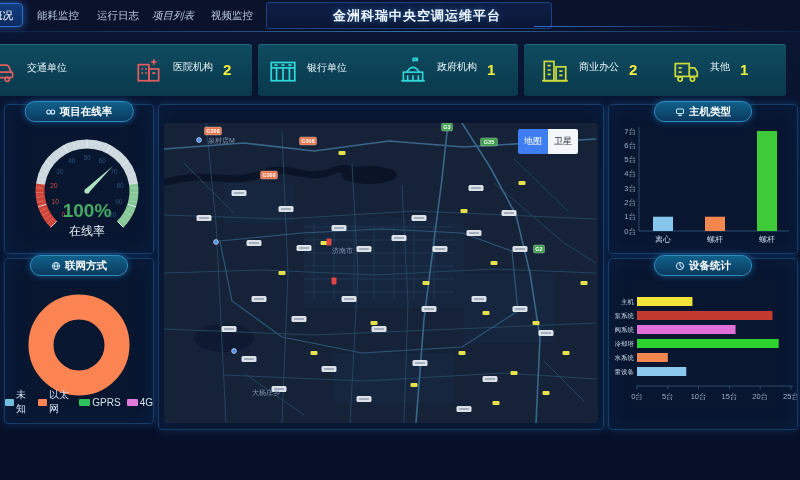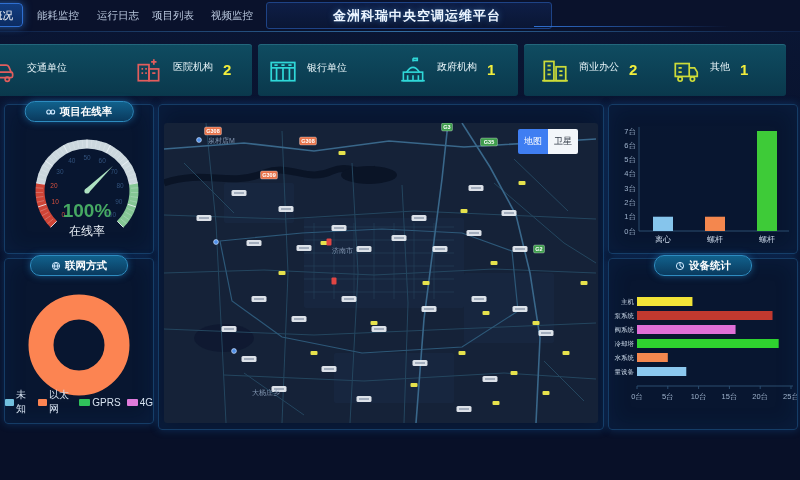--- a/index.html
+++ b/index.html
@@ -63,21 +63,21 @@
 <body>
 
 <div class="screen">
   <div class="topbar" id="topbar">
     <div class="title-box">金洲科瑞中央空调运维平台</div>
     <div class="title-tail"></div>
     <div class="nav-underline"></div>
   <div class="tab active" style="left: -18px;">概况</div>
       <div class="tab" style="left: 28px;">能耗监控</div>
       <div class="tab" style="left: 88px;">运行日志</div>
-      <div class="tab" style="left: 143px;">项目列表</div>
+      <div class="tab" style="left: 143px; font-style: italic;">项目列表</div>
       <div class="tab" style="left: 202px;">视频监控</div>
     </div>
 
   <div id="stats">
       <div class="card c1">
         <div class="stat-item">
           <span class="stat-icon">
             <svg viewBox="0 0 28 26" width="30" height="28">
               <g fill="none" stroke="#e25d5d" stroke-width="1.6" stroke-linejoin="round">
                 <path d="M3 17 l2.5-6 q0.8-1.6 2.6-1.6 h8.8 q1.8 0 2.6 1.6 L22 17"></path>
@@ -509,20 +509,29 @@
         <text x="168" y="130" font-size="7" fill="#8498b3">济南市</text>
         <text x="88" y="272" font-size="7" fill="#8498b3">大杨庄乡</text>
       </svg>
     <div class="map-btns">
       <span class="mbtn mbtn-a">地图</span>
       <span class="mbtn mbtn-b">卫星</span>
     </div>
   </div>
 
   <div class="panel" id="panel-bar">
+    <div class="pill">
+      <svg width="10" height="10" viewBox="0 0 10 10">
+          <g fill="none" stroke="#cfe9ff" stroke-width="1">
+            <rect x="1.5" y="2" width="7" height="4.6" rx="0.5"></rect>
+            <path d="M5 6.6 v1.6 M3.2 8.5 h3.6"></path>
+          </g>
+        </svg>
+      <span>主机类型</span>
+    </div>
     <div id="bar"><svg width="180" height="130" viewBox="0 0 180 130">
           <line x1="26" y1="8" x2="26" y2="112" stroke="#2a4c6e" stroke-width="1"></line>
           <line x1="26" y1="112" x2="176" y2="112" stroke="#2a4c6e" stroke-width="1"></line>
           <text x="23" y="114.5" text-anchor="end" font-size="7.5" fill="#9fb3cc">0台</text>
           <text x="23" y="100.21428571428572" text-anchor="end" font-size="7.5" fill="#9fb3cc">1台</text>
           <text x="23" y="85.92857142857143" text-anchor="end" font-size="7.5" fill="#9fb3cc">2台</text>
           <text x="23" y="71.64285714285714" text-anchor="end" font-size="7.5" fill="#9fb3cc">3台</text>
           <text x="23" y="57.35714285714286" text-anchor="end" font-size="7.5" fill="#9fb3cc">4台</text>
           <text x="23" y="43.07142857142857" text-anchor="end" font-size="7.5" fill="#9fb3cc">5台</text>
           <text x="23" y="28.785714285714292" text-anchor="end" font-size="7.5" fill="#9fb3cc">6台</text>

